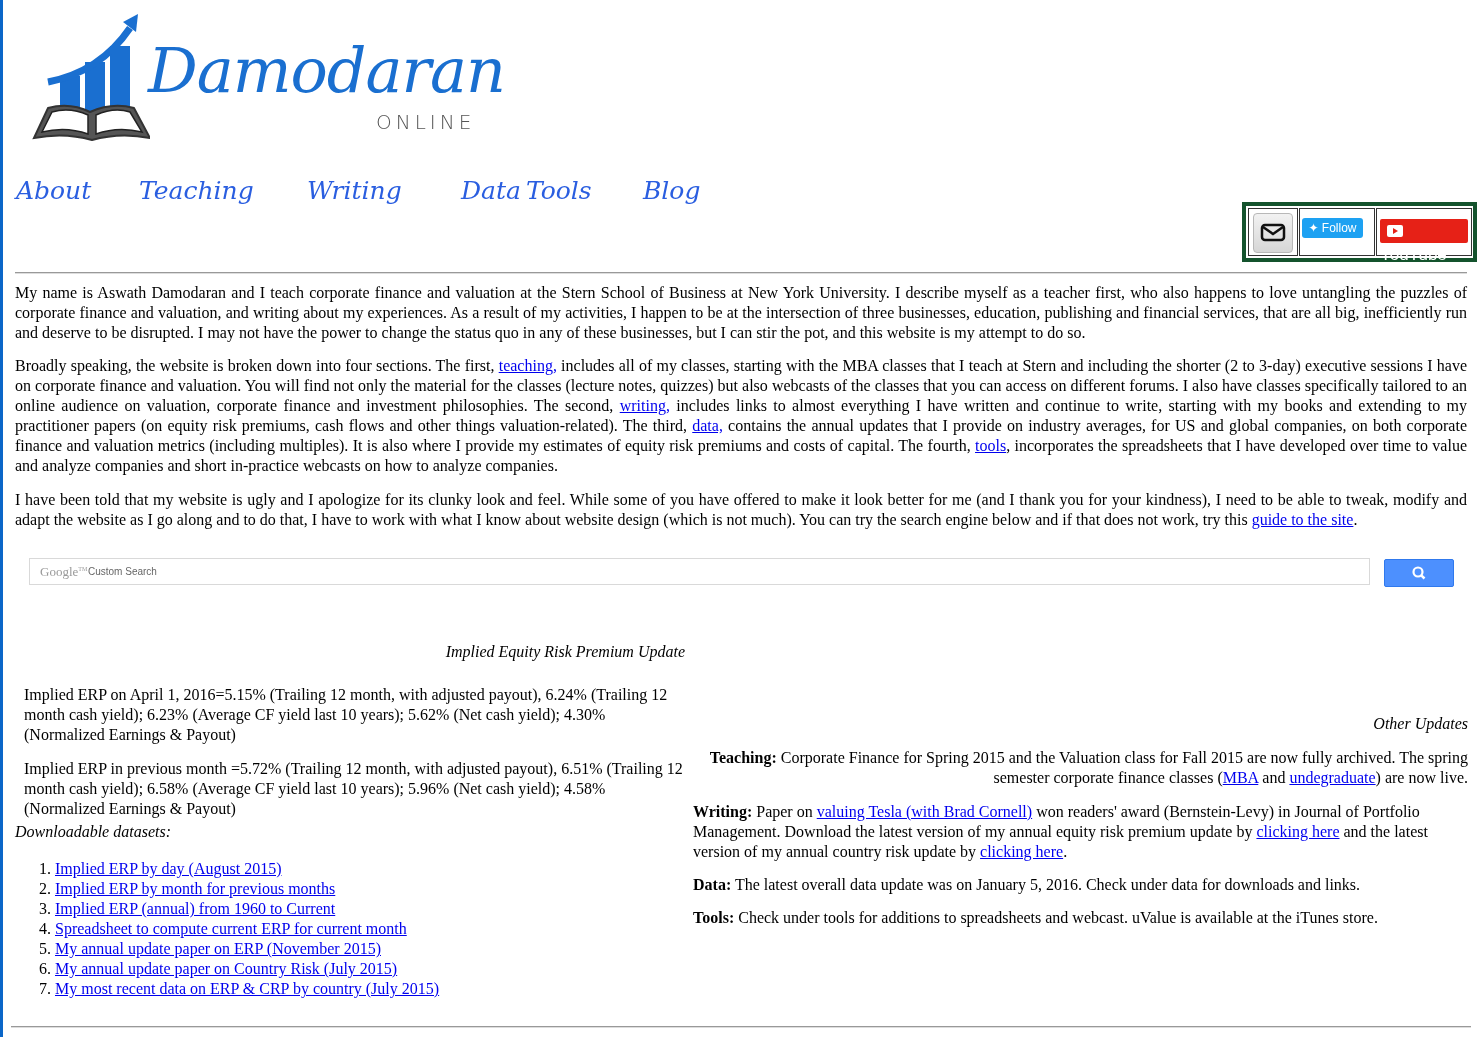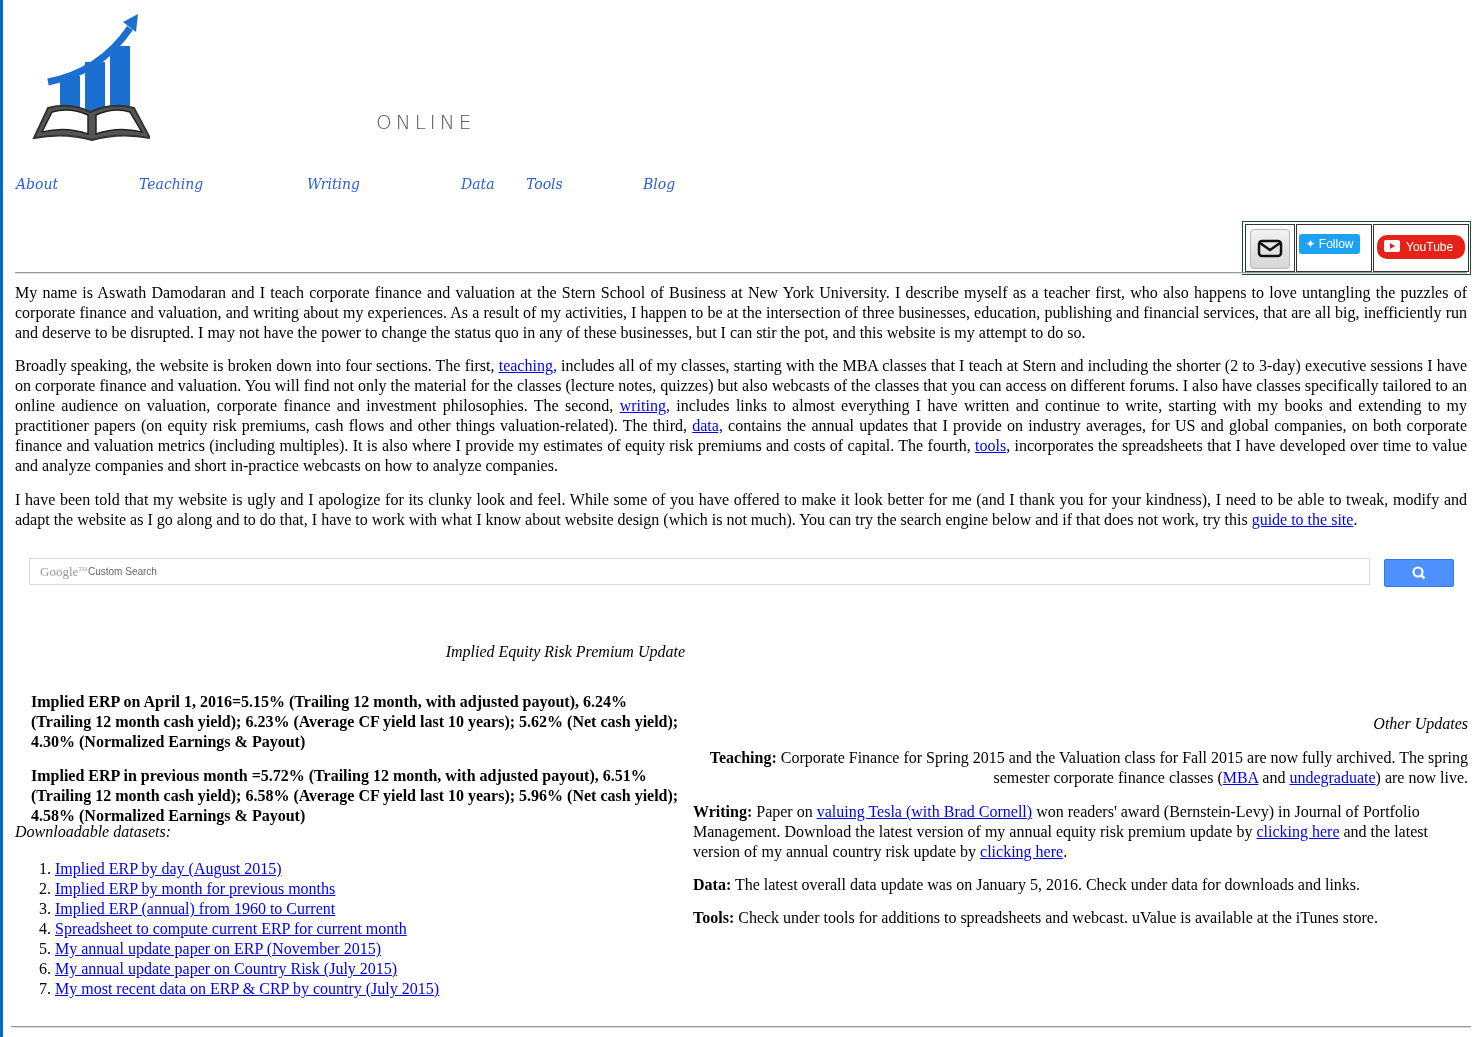--- a/index.html
+++ b/index.html
@@ -12,52 +12,52 @@
 
   
   .logo { position: absolute; left: 30px; top: 10px; width: 460px; height: 140px; }
   .logo-word { position: absolute; left: 118px; top: 30px; font-family: "DejaVu Serif", serif; font-style: italic;
     font-size: 62px; color: #1a6fd0; letter-spacing: -1px; line-height: 1; }
   .logo-online { position: absolute; left: 346px; top: 100px; font-family: "DejaVu Sans", sans-serif;
     font-size: 20px; color: #555; letter-spacing: 4px; font-weight: 300; }
 
   
   .nav { position: absolute; top: 176px; left: 0; height: 30px; }
-  .nav a { position: absolute; top: 0; font-family: "DejaVu Serif", serif; font-style: italic; font-size: 14px;
+  .nav a { position: absolute; top: 0; font-family: "DejaVu Serif", serif; font-style: italic; font-size: 25px;
     color: #2a5ee0; text-decoration: none; white-space: nowrap; }
 
   
-  .social { position: absolute; left: 1242px; top: 221px; width: 227px; height: 52px; border: 1px solid #14532d; }
+  .social { position: absolute; left: 1242px; top: 202px; width: 227px; height: 52px; border: 4px solid #14532d; }
   .social .cell { position: absolute; top: 2px; height: 46px; border: 1px solid #333; }
   .mail-btn { position: absolute; left: 4px; top: 4px; width: 38px; height: 38px; background: linear-gradient(#f2f2f2,#d6d6d6);
     border: 1px solid #b8b8b8; border-radius: 4px; }
   .tw-btn { position: absolute; left: 2px; top: 9px; width: 61px; height: 20px; background: #1da1f2; border-radius: 3px;
     color: #fff; font-family: "Liberation Sans", sans-serif; font-size: 12px; line-height: 20px; text-align: center; }
-  .yt-btn { position: absolute; left: 3px; top: 10px; width: 88px; height: 24px; background: #e62117; border-radius: 10px;
-    color: #fff; font-family: "Liberation Sans", sans-serif; font-size: 12px; line-height: 24px; }
+  .yt-btn { position: absolute; left: 3px; top: 10px; width: 88px; height: 24px; background: #e62117; border-radius: 2px;
+    color: #fff; font-family: "Liberation Sans", sans-serif; font-size: 17px; line-height: 24px; }
   .yt-btn .play { display: inline-block; width: 16px; height: 12px; background: #fff; border-radius: 2px; margin: 0 6px 0 7px;
     vertical-align: -1px; position: relative; }
   .yt-btn .play::after { content: ""; position: absolute; left: 6px; top: 3px; border-left: 5px solid #e62117;
     border-top: 3px solid transparent; border-bottom: 3px solid transparent; }
 
   hr.rule { position: absolute; margin: 0; border: none; border-top: 1px solid #999; border-bottom: 1px solid #ddd; height: 0; }
 
   .para { position: absolute; left: 15px; width: 1452px; text-align: justify; line-height: 20px; margin: 0; }
 
   
   .search-input { position: absolute; left: 29px; top: 558px; width: 1339px; height: 25px; border: 1px solid #d9d9d9;
     font-family: "Liberation Sans", sans-serif; font-size: 11px; color: #777; }
   .search-input .g { position: absolute; left: 10px; top: 5px; font-family: "Liberation Serif", serif; font-size: 13px; color: #999; }
   .search-input .g sup { font-size: 6px; }
   .search-input .ph { position: absolute; left: 58px; top: 7px; font-size: 10px; color: #666; }
   .search-btn { position: absolute; left: 1384px; top: 559px; width: 68px; height: 26px; background: #4d90fe;
     border: 1px solid #3079ed; border-radius: 2px; }
 
   .sec-title { position: absolute; font-style: italic; text-align: right; }
-  .erp-para { position: absolute; left: 15px; width: 660px; line-height: 20px; margin: 16px; font-weight: bold; }
+  .erp-para { position: absolute; left: 15px; width: 660px; line-height: 20px; margin: 9px; }
   ol.datasets { position: absolute; left: 15px; top: 859px; margin: 0; padding-left: 40px; line-height: 20px; }
   ol.datasets li { padding-left: 0; }
 
   .upd { position: absolute; left: 693px; width: 775px; line-height: 20px; margin: 0; }
 </style>
 </head>
 <body>
 
 <div class="left-bar"></div>
 
@@ -65,20 +65,21 @@
   <svg width="120" height="135" viewBox="0 0 120 135" style="position:absolute;left:0;top:0;">
     <rect x="30" y="66" width="20" height="56" fill="#1a6fd0"></rect>
     <rect x="55" y="52" width="20" height="70" fill="#1a6fd0"></rect>
     <rect x="80" y="36" width="20" height="86" fill="#1a6fd0"></rect>
     <path d="M18 72 Q70 62 100 18" stroke="#1a6fd0" stroke-width="7" fill="none"></path>
     <polygon points="93,12 108,4 106,22" fill="#1a6fd0"></polygon>
     <path d="M4 128 L18 98 Q40 92 60 102 Q82 92 104 98 L120 128 Q90 122 62 130 Q34 122 4 128 Z" fill="#555" stroke="#333" stroke-width="2"></path>
     <path d="M12 122 L22 102 Q40 97 58 105 L58 124 Q36 116 12 122 Z" fill="#fff" stroke="#222" stroke-width="1.5"></path>
     <path d="M66 124 L66 105 Q84 97 100 102 L112 122 Q88 116 66 124 Z" fill="#fff" stroke="#222" stroke-width="1.5"></path>
   </svg>
+  <span class="logo-word">Damodaran</span>
   <span class="logo-online">ONLINE</span>
 </div>
 
 <nav class="nav">
   <a style="left:16px">About</a>
   <a style="left:139px">Teaching</a>
   <a style="left:307px">Writing</a>
   <a style="left:461px">Data</a>
   <a style="left:526px">Tools</a>
   <a style="left:643px">Blog</a>

